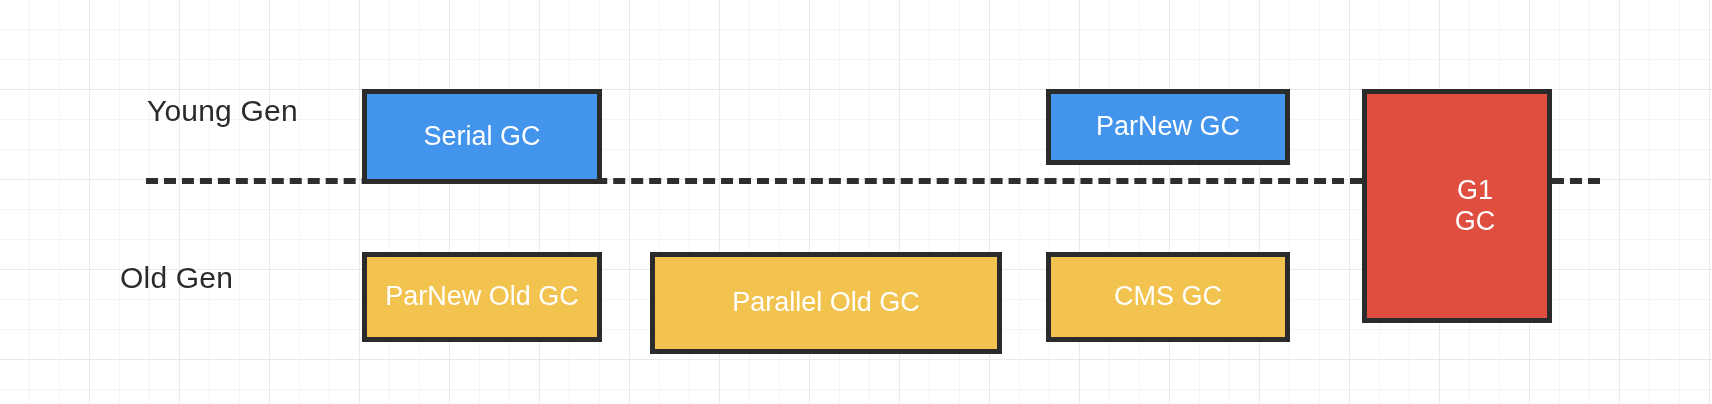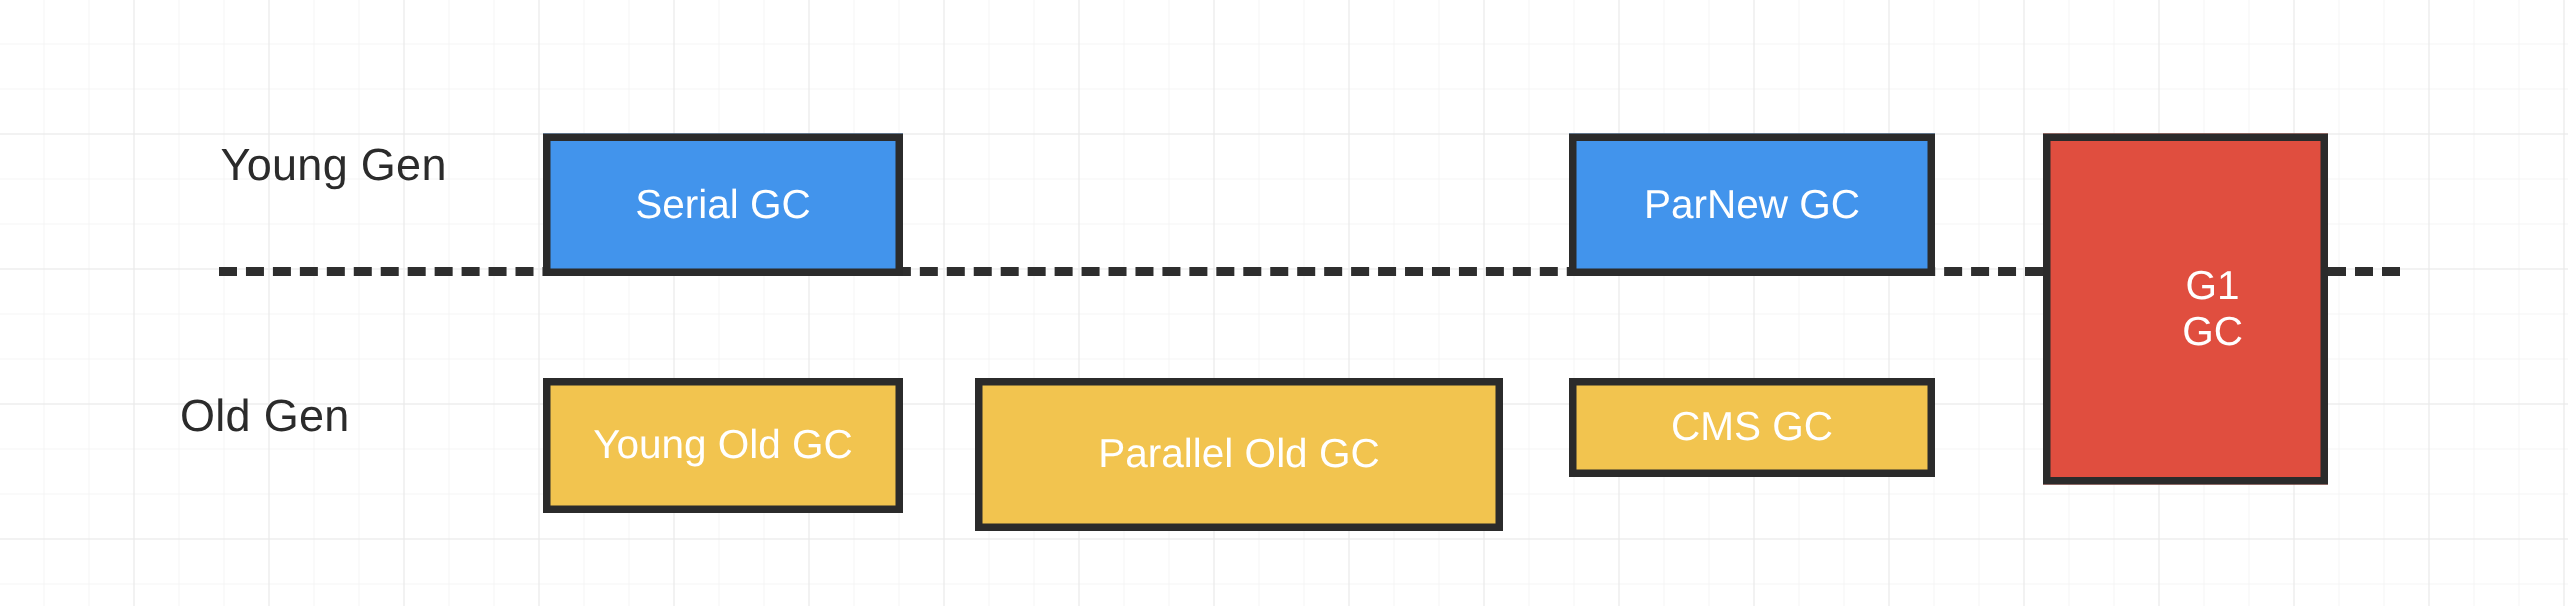--- a/index.html
+++ b/index.html
@@ -73,46 +73,46 @@
     white-space: pre-line;
     margin-top: 19px;
   }
 
   .young-box { background: #4294ec; }
   .old-box   { background: #f2c44f; }
   .span-box  { background: #e04e3f; padding-left: 36px; }
 
   #box-serial-gc            { left: 362px;  top: 70px;  width: 240px; height: 95px; }
   #box-parallel-scavenge-gc { left: 650px;  top: 70px;  width: 352px; height: 95px; }
-  #box-parnew-gc            { left: 1046px; top: 70px;  width: 244px; height: 95px; }
+  #box-parnew-gc            { left: 1046px; top: 70px;  width: 244px; height: 76px; }
   #box-g1-gc                { left: 1362px; top: 70px;  width: 190px; height: 234px; }
 
   #box-serial-old-gc   { left: 362px;  top: 233px; width: 240px; height: 90px; }
   #box-parallel-old-gc { left: 650px;  top: 233px; width: 352px; height: 102px; }
-  #box-cms-gc          { left: 1046px; top: 233px; width: 244px; height: 66px; }
+  #box-cms-gc          { left: 1046px; top: 233px; width: 244px; height: 90px; }
 </style>
 </head>
 <body>
 
 <div id="canvas">
 
   <div class="gen-label" id="label-young-gen">Young Gen</div>
 
   <div class="gen-label" id="label-old-gen">Old Gen</div>
 
   <div class="divider" id="divider-left"></div>
 
   <div class="divider" id="divider-right"></div>
 
   <div class="gc-box young-box" id="box-serial-gc">Serial GC</div>
 
 
   <div class="gc-box young-box" id="box-parnew-gc">ParNew GC</div>
 
-  <div class="gc-box old-box" id="box-serial-old-gc">Young Old GC</div>
+  <div class="gc-box old-box" id="box-serial-old-gc">ParNew Old GC</div>
 
   <div class="gc-box old-box" id="box-parallel-old-gc">Parallel Old GC</div>
 
   <div class="gc-box old-box" id="box-cms-gc">CMS GC</div>
 
   <div class="gc-box span-box" id="box-g1-gc">G1
 GC</div>
 
 </div>
 

